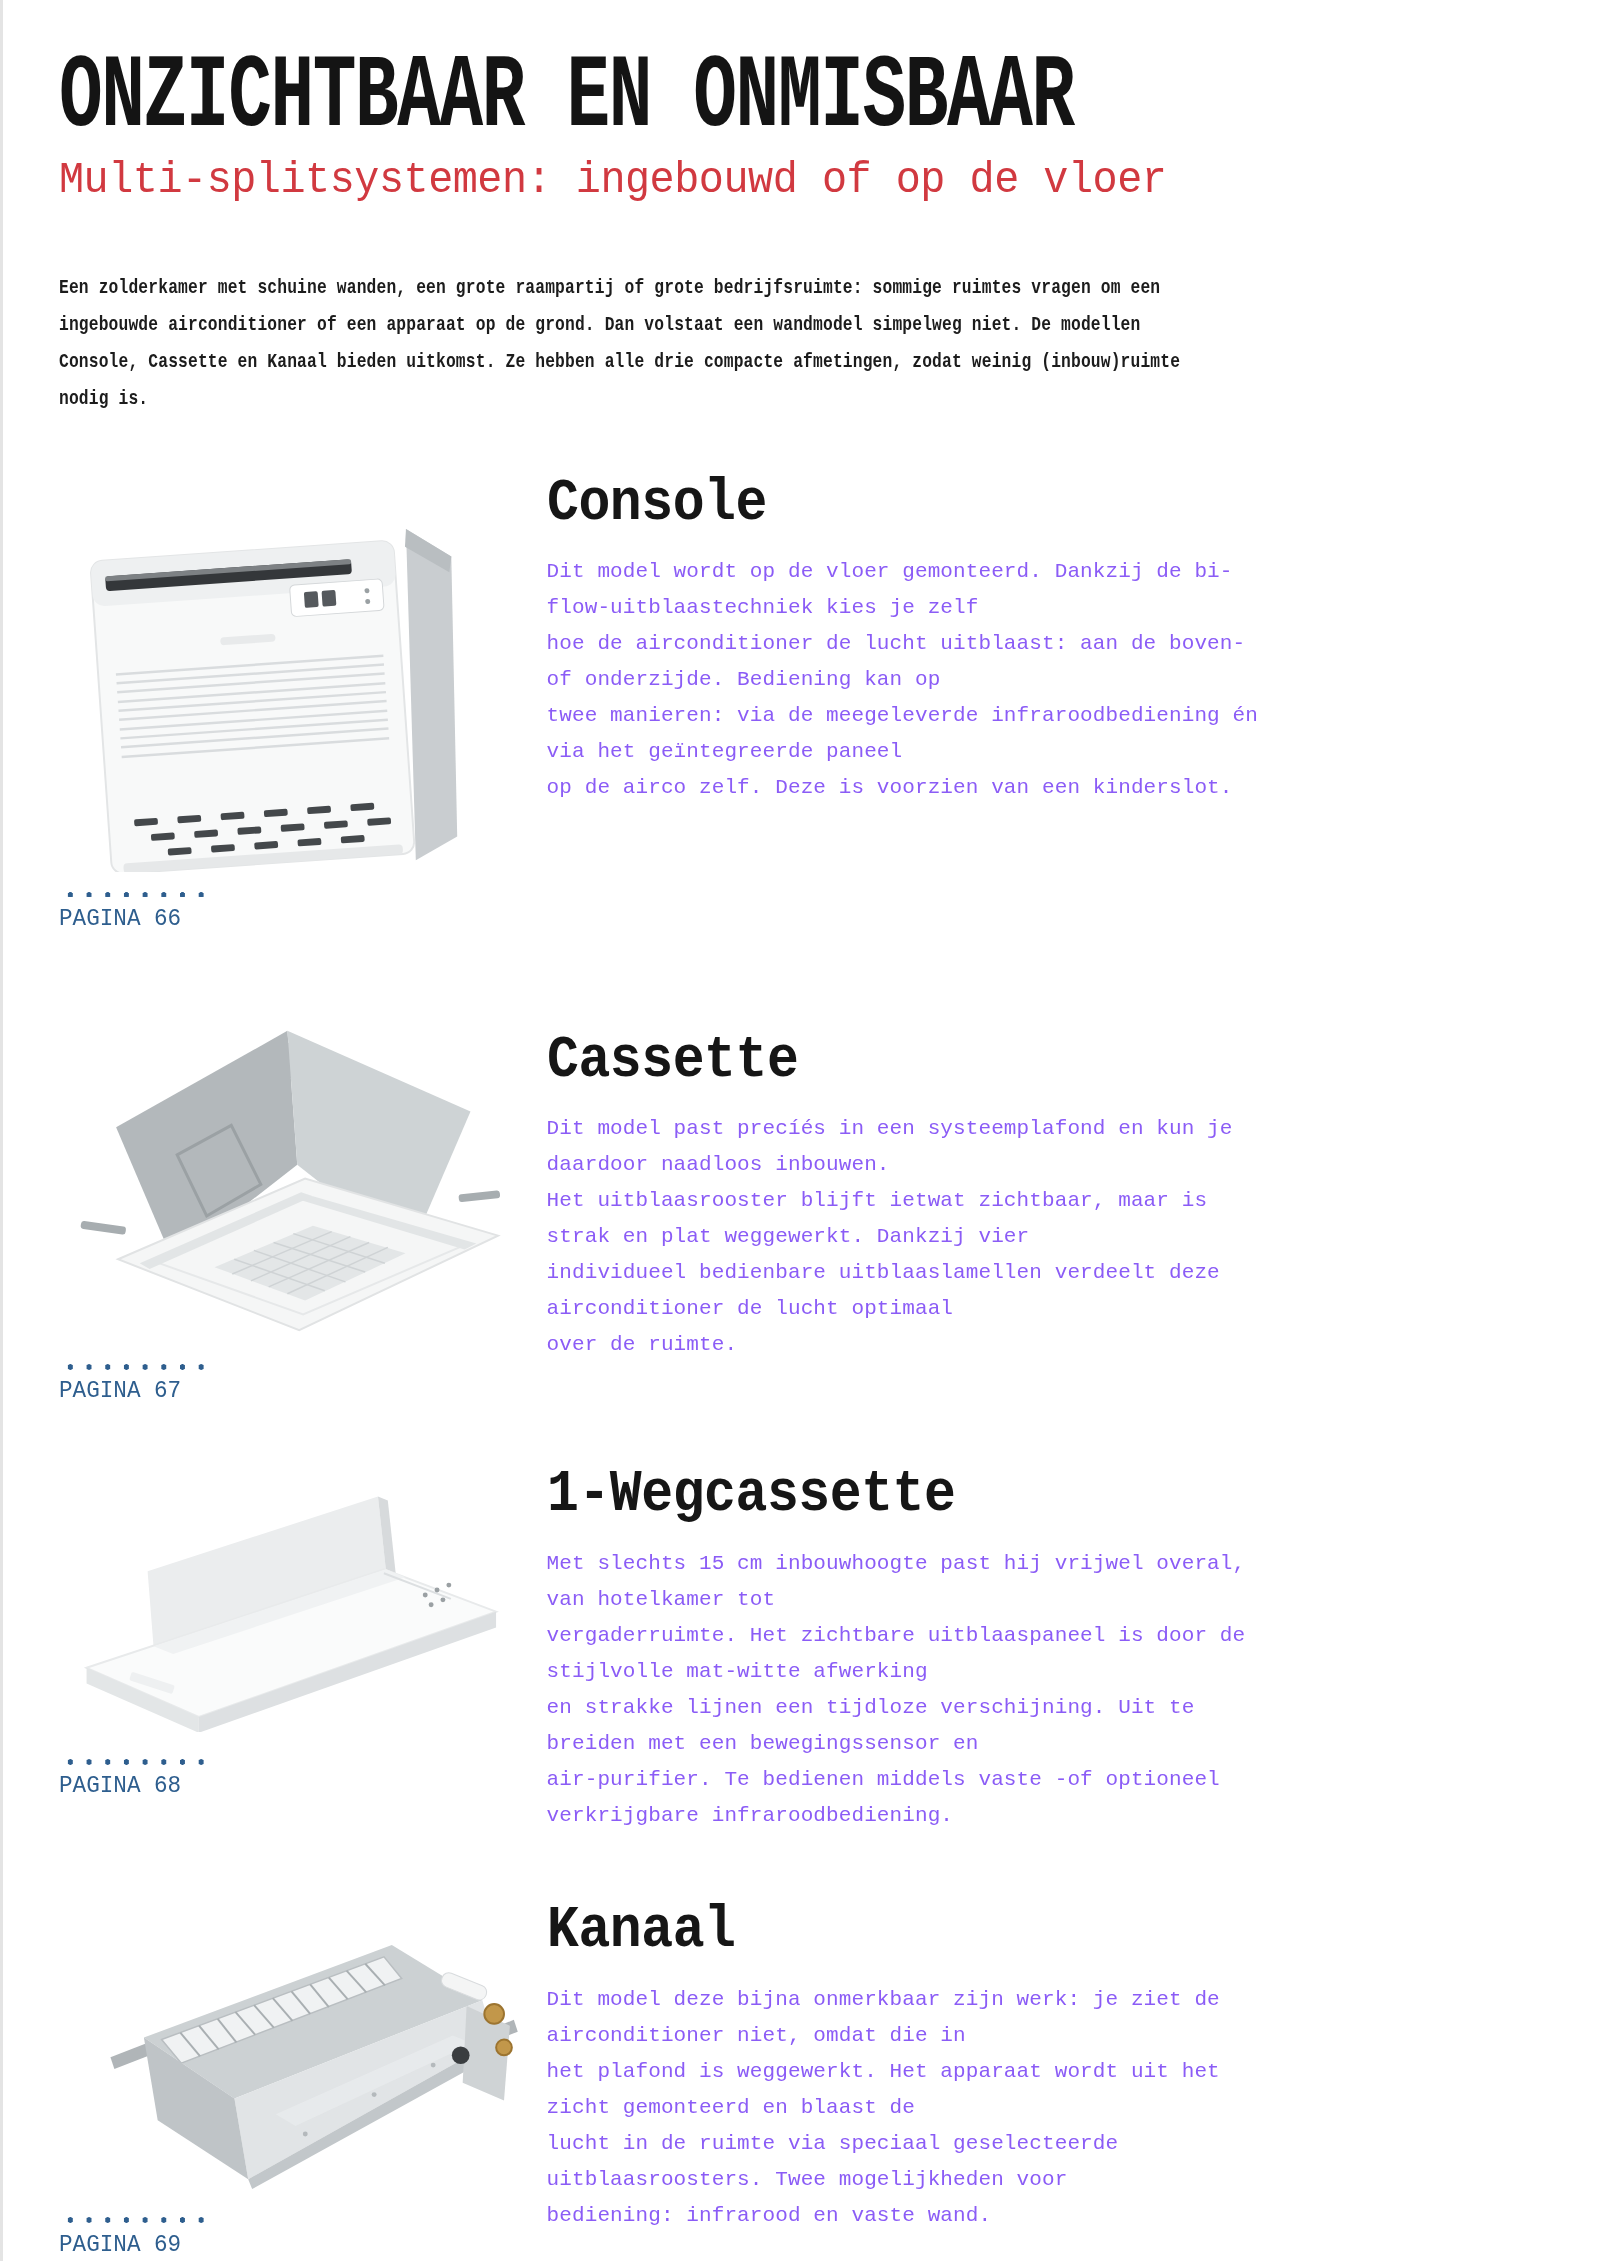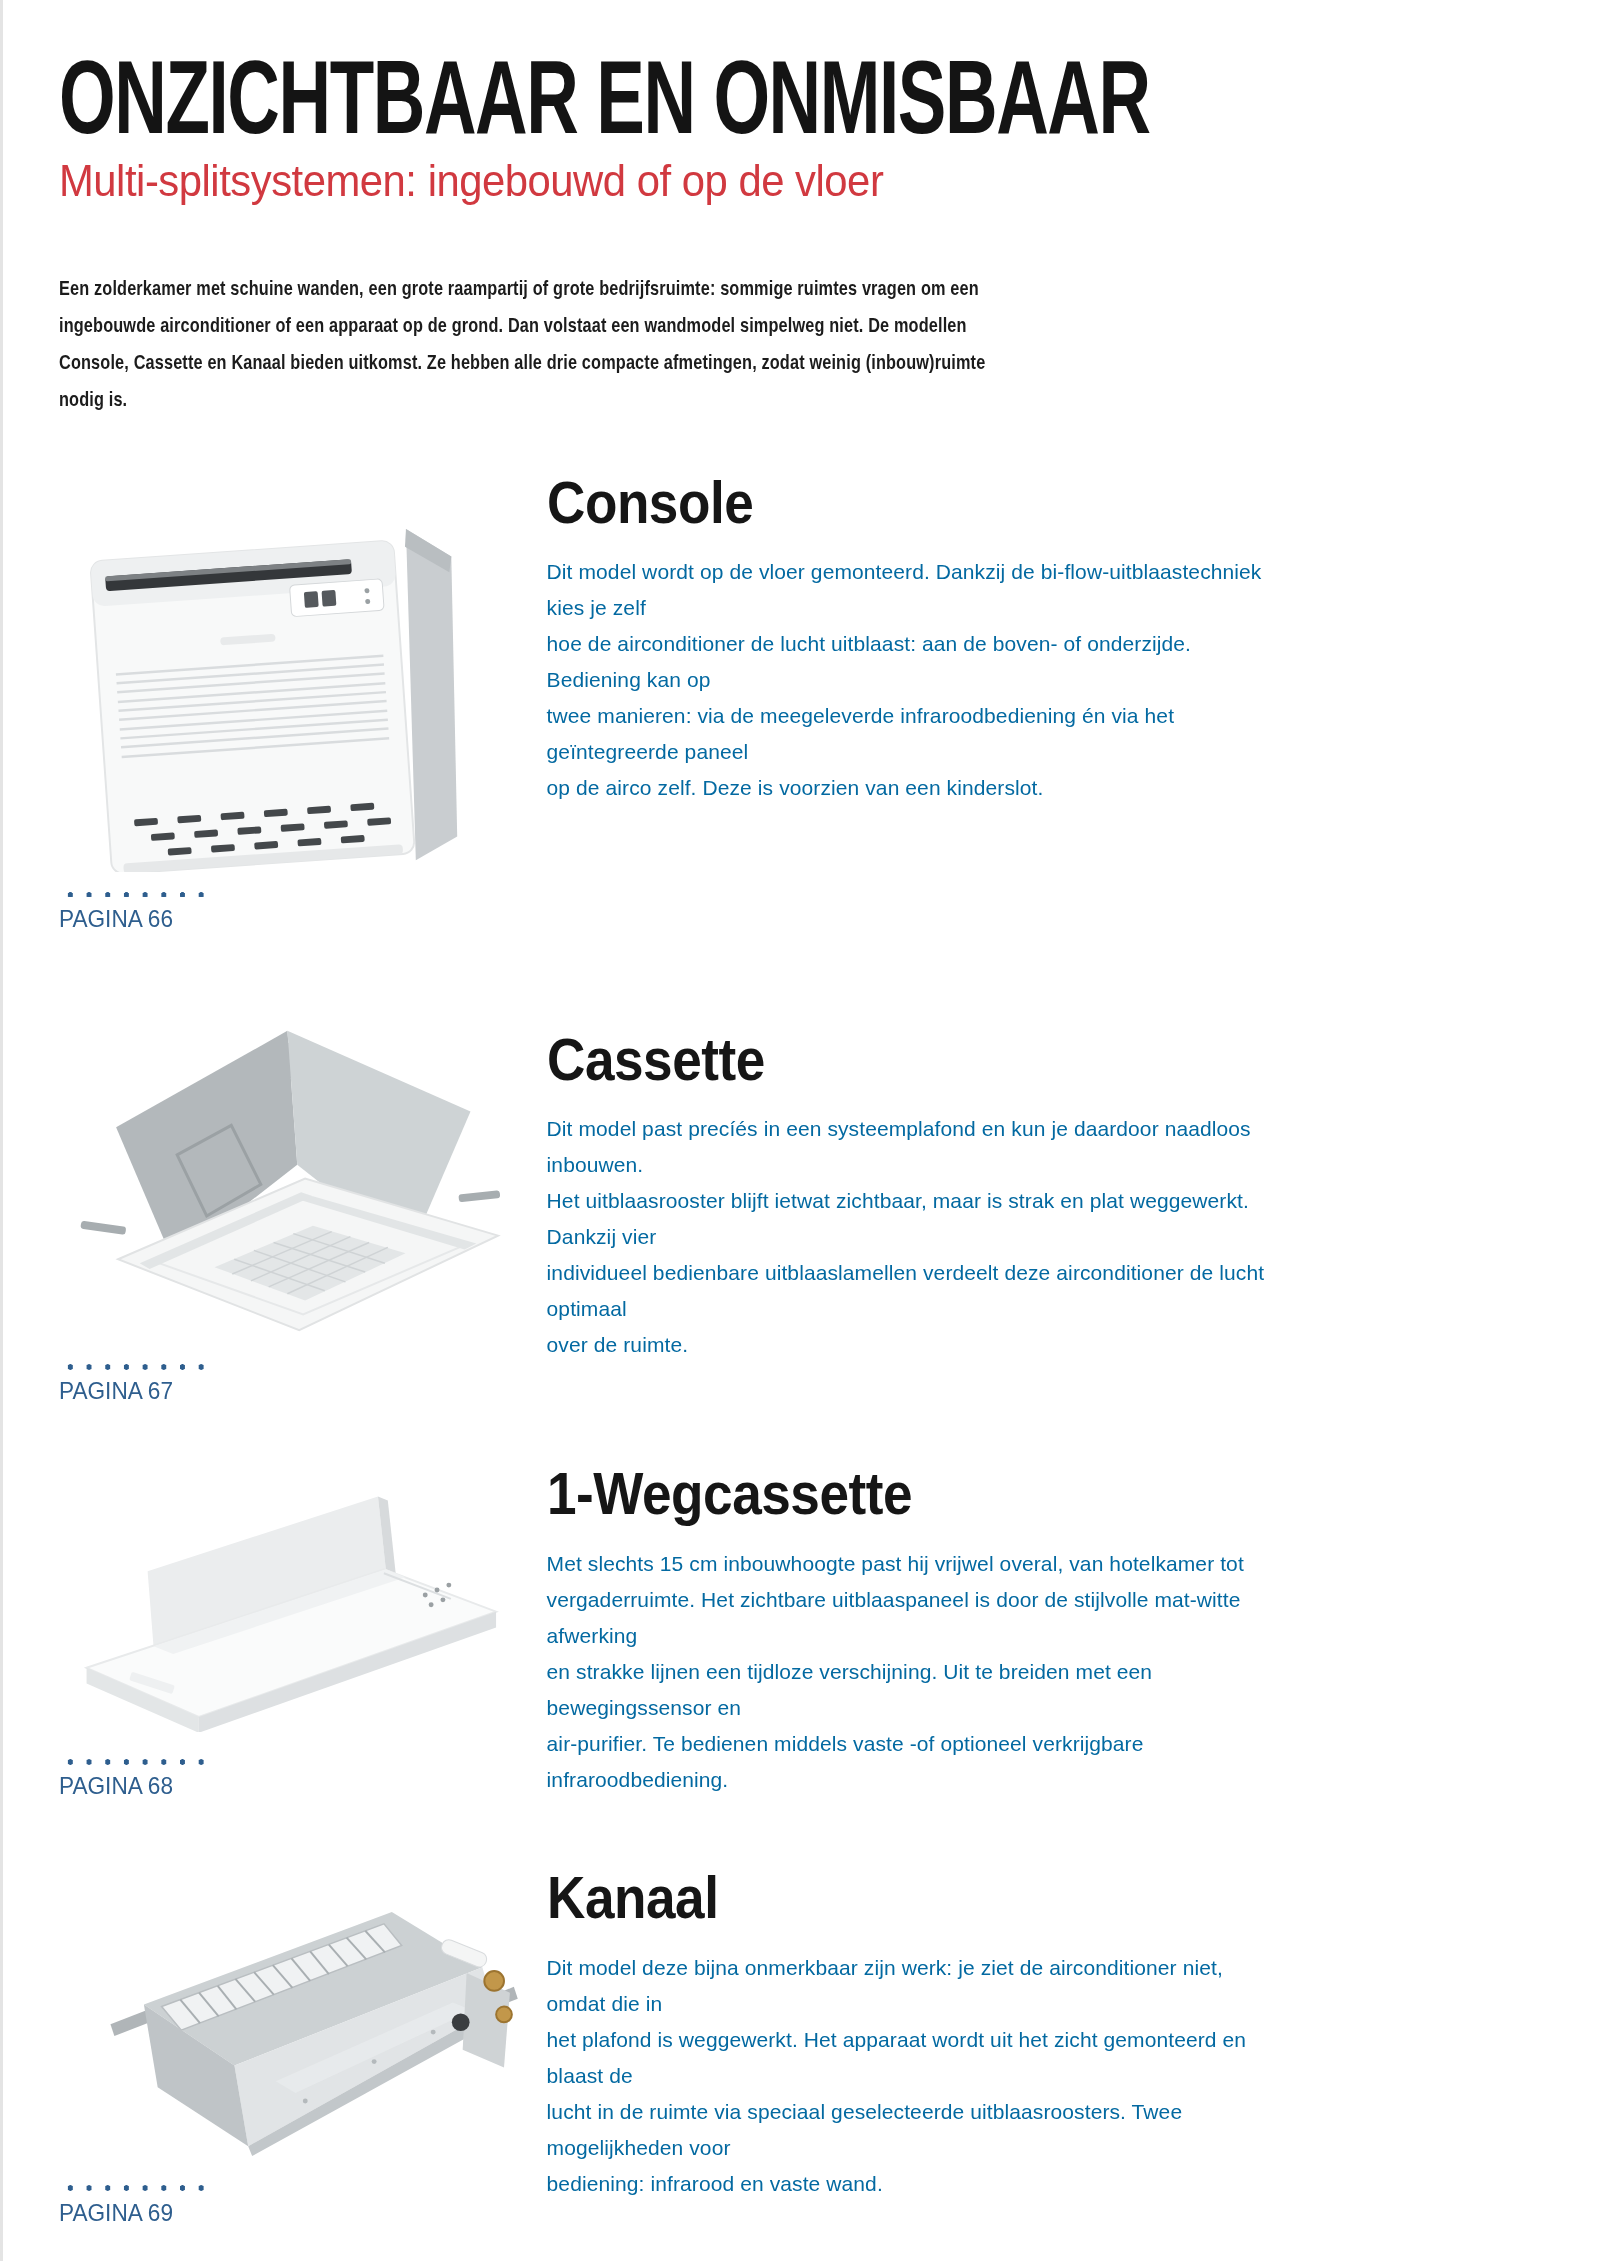--- a/index.html
+++ b/index.html
@@ -1,20 +1,20 @@
 <!DOCTYPE html>
 <html><head>
 <meta charset="utf-8">
 <style>
   html,body{margin:0;padding:0;background:#fff;}
   .page{
     position:relative;
     width:1331px;height:2262px;
     background:#ffffff;
-    font-family:Liberation Sans, sans-serif;
+    font-family:Liberation Mono, monospace;
     overflow:hidden;
   }
   .left-edge{
     position:absolute;left:0;top:0;width:3px;height:100%;
     background:#e4e4e4;
   }
   .content{padding:45px 59px 0 59px;}
   .title{
     margin:0;
     font-size:104px;line-height:104px;font-weight:bold;
@@ -65,21 +65,21 @@
     margin:0;
     font-size:59px;line-height:63px;font-weight:bold;
     letter-spacing:-0.5px;white-space:nowrap;
     transform:scaleX(0.90);transform-origin:0 0;
     color:#161616;
   }
   .body{
     margin:19.7px 0 0 0;
     font-size:21px;line-height:36px;
     white-space:pre-line;
-    color:#0369a1;
+    color:#8b5cf6;
     letter-spacing:0.1px;
   }
   svg{display:block;}
 </style>
 </head>
 <body>
 
 <div class="page">
   <div class="left-edge"></div>
   <div class="content">

